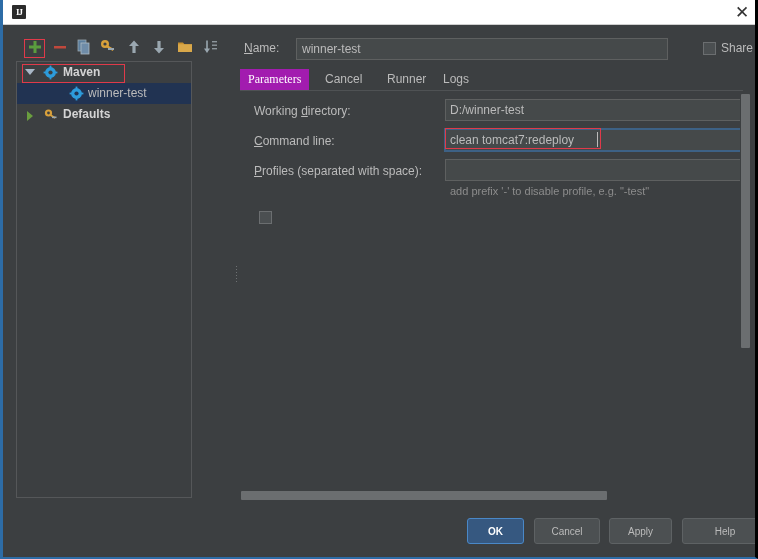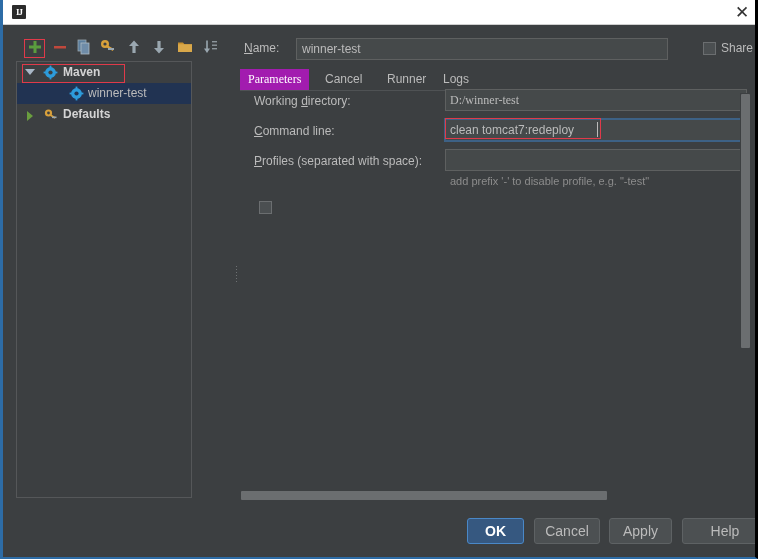--- a/index.html
+++ b/index.html
@@ -262,21 +262,21 @@
   .tabs-underline {
     position: absolute;
     left: 0; top: 57px;
     width: 503px;
     height: 1px;
     background: #4f5254;
   }
 
   .form {
     position: absolute;
-    left: 0; top: 48px;
+    left: 0; top: 58px;
     width: 516px;
     height: 400px;
   }
   .f-label {
     position: absolute;
     font-size: 12px;
     color: #bbbbbb;
     white-space: nowrap;
   }
   .f-label u { text-decoration: underline; }
@@ -365,21 +365,21 @@
     left: 0; top: 508px;
     width: 758px;
     height: 45px;
   }
   .btn {
     position: absolute;
     top: 10px;
     height: 26px;
     line-height: 25px;
     text-align: center;
-    font-size: 14px;
+    font-size: 10px;
     color: #bbbbbb;
     background: #4c5052;
     border: 1px solid #5e6264;
     border-radius: 3px;
     box-sizing: border-box;
     cursor: pointer;
   }
   .btn.primary {
     background: #365880;
     border: 1px solid #4a88c7;
@@ -530,21 +530,21 @@
       <div class="tab active" style="left:0px">Parameters</div>
       <div class="tab" style="left:77px">Cancel</div>
       <div class="tab" style="left:139px">Runner</div>
       <div class="tab" style="left:195px">Logs</div>
     </div>
     <div class="tabs-underline"></div>
 
     <div class="form">
 
       <span class="f-label" style="left:14px; top:13px;">Working <u>d</u>irectory:</span>
-      <input class="f-field" type="text" style="left: 205px; top: 8px; width: 302px; font-family: Liberation Serif, serif;" value="D:/winner-test">
+      <input class="f-field" type="text" style="left: 205px; top: 8px; width: 302px;" value="D:/winner-test">
 
       <span class="f-label" style="left:14px; top:43px;"><u>C</u>ommand line:</span>
       <input class="f-field focused" type="text" style="left: 205px; top: 38px; width: 302px;" value="clean tomcat7:redeploy">
       <span class="cmd-redbox" style="top:37px;"></span>
       <span class="caret" style="top:41px;"></span>
 
       <span class="f-label" style="left:14px; top:73px;"><u>P</u>rofiles (separated with space):</span>
       <input class="f-field" type="text" style="left: 205px; top: 68px; width: 302px;" value="">
       <span class="hint" style="left:210px; top:94px;">add prefix '-' to disable profile, e.g. "-test"</span>
 

